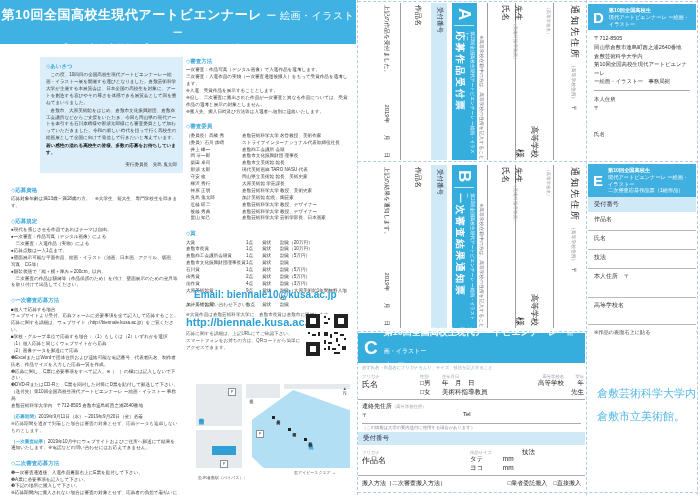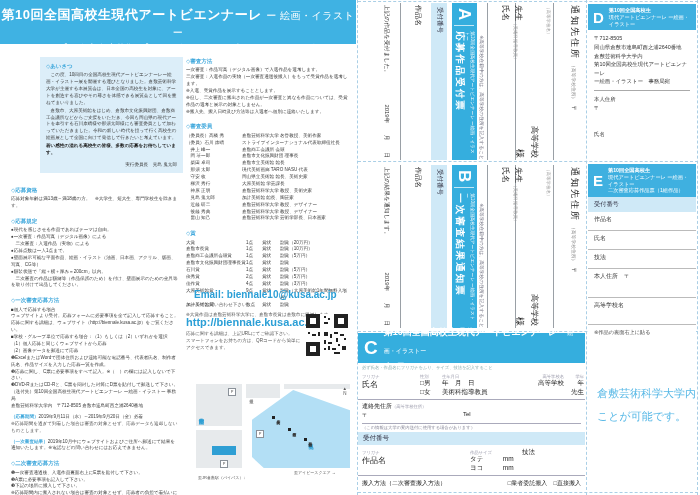--- a/index.html
+++ b/index.html
@@ -511,16 +511,16 @@
     <div class="erow">氏名</div>
     <div class="erow">技法</div>
     <div class="erow" style="padding-bottom:16px;">本人住所　〒</div>
     <div class="erow" style="padding-bottom:14px;">高等学校名</div>
     <div class="enote">※作品の裏面右上に貼る</div>
   </div>
 
   <div class="copy-note">
 
       <div>倉敷芸術科学大学内</div>
-      <div>ことが可能です。</div>
+      <div>倉敷市立美術館。</div>
     </div>
 
 </div>
 
 </body></html>

